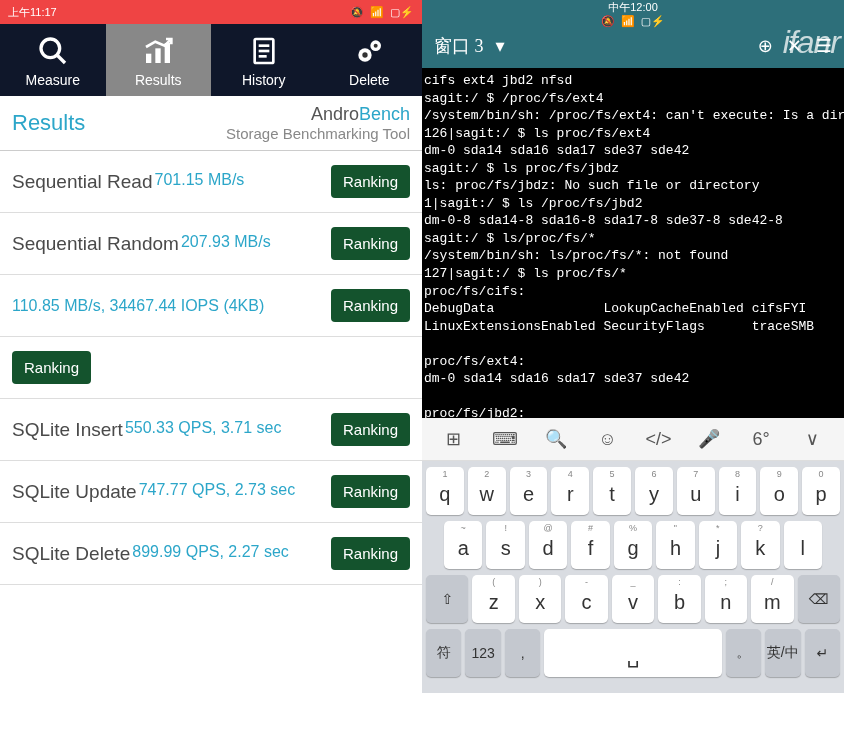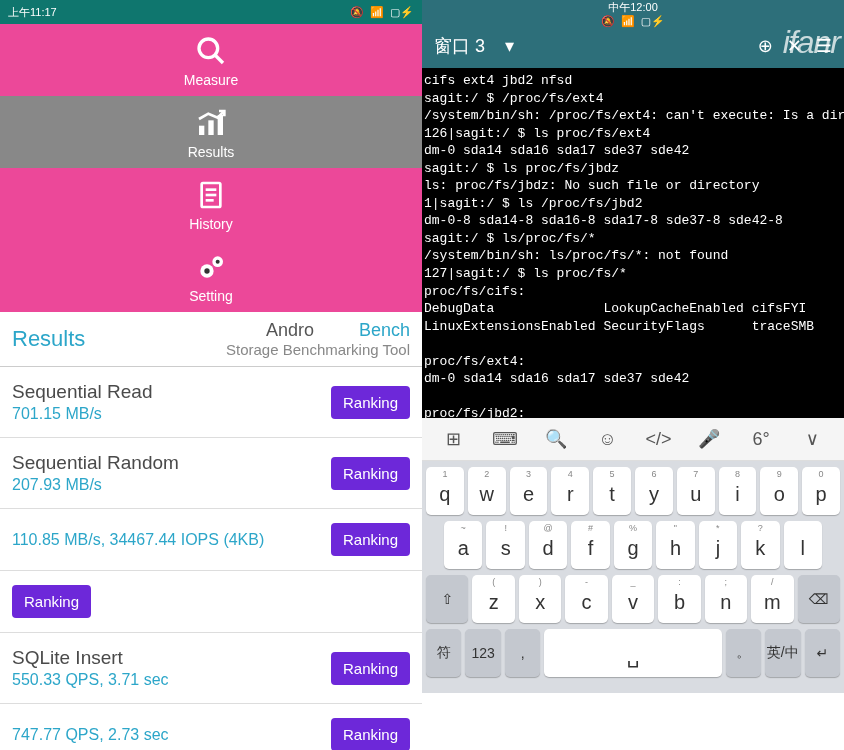--- a/index.html
+++ b/index.html
@@ -1,44 +1,44 @@
 <!DOCTYPE html>
 <html><head>
 <meta charset="utf-8">
 <style>
 * { margin: 0; padding: 0; box-sizing: border-box; }
 body { font-family: -apple-system, "Helvetica Neue", Arial, sans-serif; background: #fff; }
 .container { display: flex; width: 844px; height: 750px; }
 .left, .right { width: 422px; height: 750px; position: relative; overflow: hidden; }
 
 
-.status-bar { height: 24px; background: #0f766e; color: #fff; display: flex; justify-content: space-between; align-items: center; padding: 0 8px; font-size: 11px; }
+.status-bar { height: 24px; background: #ef4444; color: #fff; display: flex; justify-content: space-between; align-items: center; padding: 0 8px; font-size: 11px; }
 .status-icons { display: flex; gap: 6px; align-items: center; }
-.navbar { display: flex; background: #ec4899; color: #fff; flex-direction: column; }
+.navbar { display: flex; background: #0f172a; color: #fff; }
 .nav-item { flex: 1; display: flex; flex-direction: column; align-items: center; justify-content: center; padding: 10px 0 8px; gap: 4px; cursor: pointer; }
 .nav-item.active { background: #888; }
 .nav-icon { width: 34px; height: 34px; display: flex; align-items: center; justify-content: center; }
 .nav-label { font-size: 14px; font-weight: 500; }
 .results-header { display: flex; justify-content: space-between; align-items: center; border-bottom: 1px solid #ccc; padding: 8px 12px; background: #fff; }
 .results-title { color: #2ca6c9; font-size: 22px; font-weight: 500; }
 .brand { text-align: right; }
 .brand-main { font-size: 18px; font-weight: 500; color: #555; }
-.brand-main .accent { color: #2ca6c9; margin-left: 45px; }
+.brand-main .accent { color: #2ca6c9; }
 .brand-sub { font-size: 15px; color: #888; }
 .result-list { background: #fff; }
 .result-row { display: flex; justify-content: space-between; align-items: center; padding: 14px 12px; border-bottom: 1px solid #ddd; }
-.result-info { display: flex; flex-direction: column; gap: 2px; }
+.result-info { display: flex; flex-direction: row; gap: 2px; }
 .result-name { font-size: 19px; color: #4a4a4a; font-weight: 400; }
 .result-value { font-size: 16px; color: #2ca6c9; }
-.ranking-btn { background: #6d28d9; color: #fff; border: none; border-radius: 4px; padding: 8px 12px; font-size: 15px; font-weight: 500; cursor: pointer; }
+.ranking-btn { background: #14532d; color: #fff; border: none; border-radius: 4px; padding: 8px 12px; font-size: 15px; font-weight: 500; cursor: pointer; }
 
 
 .right .status-bar { background: #2d6f7a; flex-direction: column; }
 .term-header { background: #2d6f7a; color: #fff; display: flex; align-items: center; padding: 10px 12px; gap: 14px; font-size: 18px; }
-.term-title { flex: 1; display: flex; align-items: center; gap: 20px; }
+.term-title { flex: 1; display: flex; align-items: center; gap: 12px; font-family: Liberation Serif, serif; }
 .term-action { cursor: pointer; }
 .terminal { background: #000; color: #fff; font-family: "Courier New", monospace; font-size: 13px; line-height: 1.35; padding: 4px 2px; white-space: pre; overflow: hidden; height: 350px; }
 .cursor { display: inline-block; width: 7px; height: 12px; background: #fff; vertical-align: text-bottom; }
 
 .kb-toolbar { display: flex; justify-content: space-around; align-items: center; padding: 10px 6px; background: #f5f5f5; border-bottom: 1px solid #ddd; color: #555; font-size: 18px; }
 .kb-tool { cursor: pointer; width: 30px; text-align: center; }
 .keyboard { background: #d9dce1; padding: 6px 4px 10px; }
 .kb-row { display: flex; gap: 4px; margin-bottom: 6px; justify-content: center; }
 .key { background: #fff; border-radius: 5px; box-shadow: 0 1px 1px rgba(0,0,0,0.25); display: flex; flex-direction: column; align-items: center; justify-content: center; height: 48px; flex: 1; cursor: pointer; position: relative; }
 .key-sup { font-size: 9px; color: #888; position: absolute; top: 2px; }
@@ -97,21 +97,21 @@
       </div>
       <div class="nav-item">
         <span class="nav-icon">
             <svg viewBox="0 0 24 24" width="32" height="32" fill="white">
               <circle cx="9" cy="15" r="5"></circle>
               <circle cx="9" cy="15" r="2" fill="#333"></circle>
               <circle cx="17" cy="8" r="4"></circle>
               <circle cx="17" cy="8" r="1.5" fill="#333"></circle>
             </svg>
           </span>
-        <span class="nav-label">Setting</span>
+        <span class="nav-label">Delete</span>
       </div>
     </div>
     <div class="results-header">
       <span class="results-title">Results</span>
       <div class="brand">
         <div class="brand-main"><span>Andro</span><span class="accent">Bench</span></div>
         <div class="brand-sub">Storage Benchmarking Tool</div>
       </div>
     </div>
     <div class="result-list" id="result-list">
@@ -140,20 +140,21 @@
         </div>
         <div class="result-row">
           <div class="result-info">
             <span class="result-name">SQLite Insert</span>
             <span class="result-value">550.33 QPS, 3.71 sec</span>
           </div>
           <button class="ranking-btn">Ranking</button>
         </div>
         <div class="result-row">
           <div class="result-info">
+            <span class="result-name">SQLite Update</span>
             <span class="result-value">747.77 QPS, 2.73 sec</span>
           </div>
           <button class="ranking-btn">Ranking</button>
         </div>
         <div class="result-row">
           <div class="result-info">
             <span class="result-name">SQLite Delete</span>
             <span class="result-value">899.99 QPS, 2.27 sec</span>
           </div>
           <button class="ranking-btn">Ranking</button>

